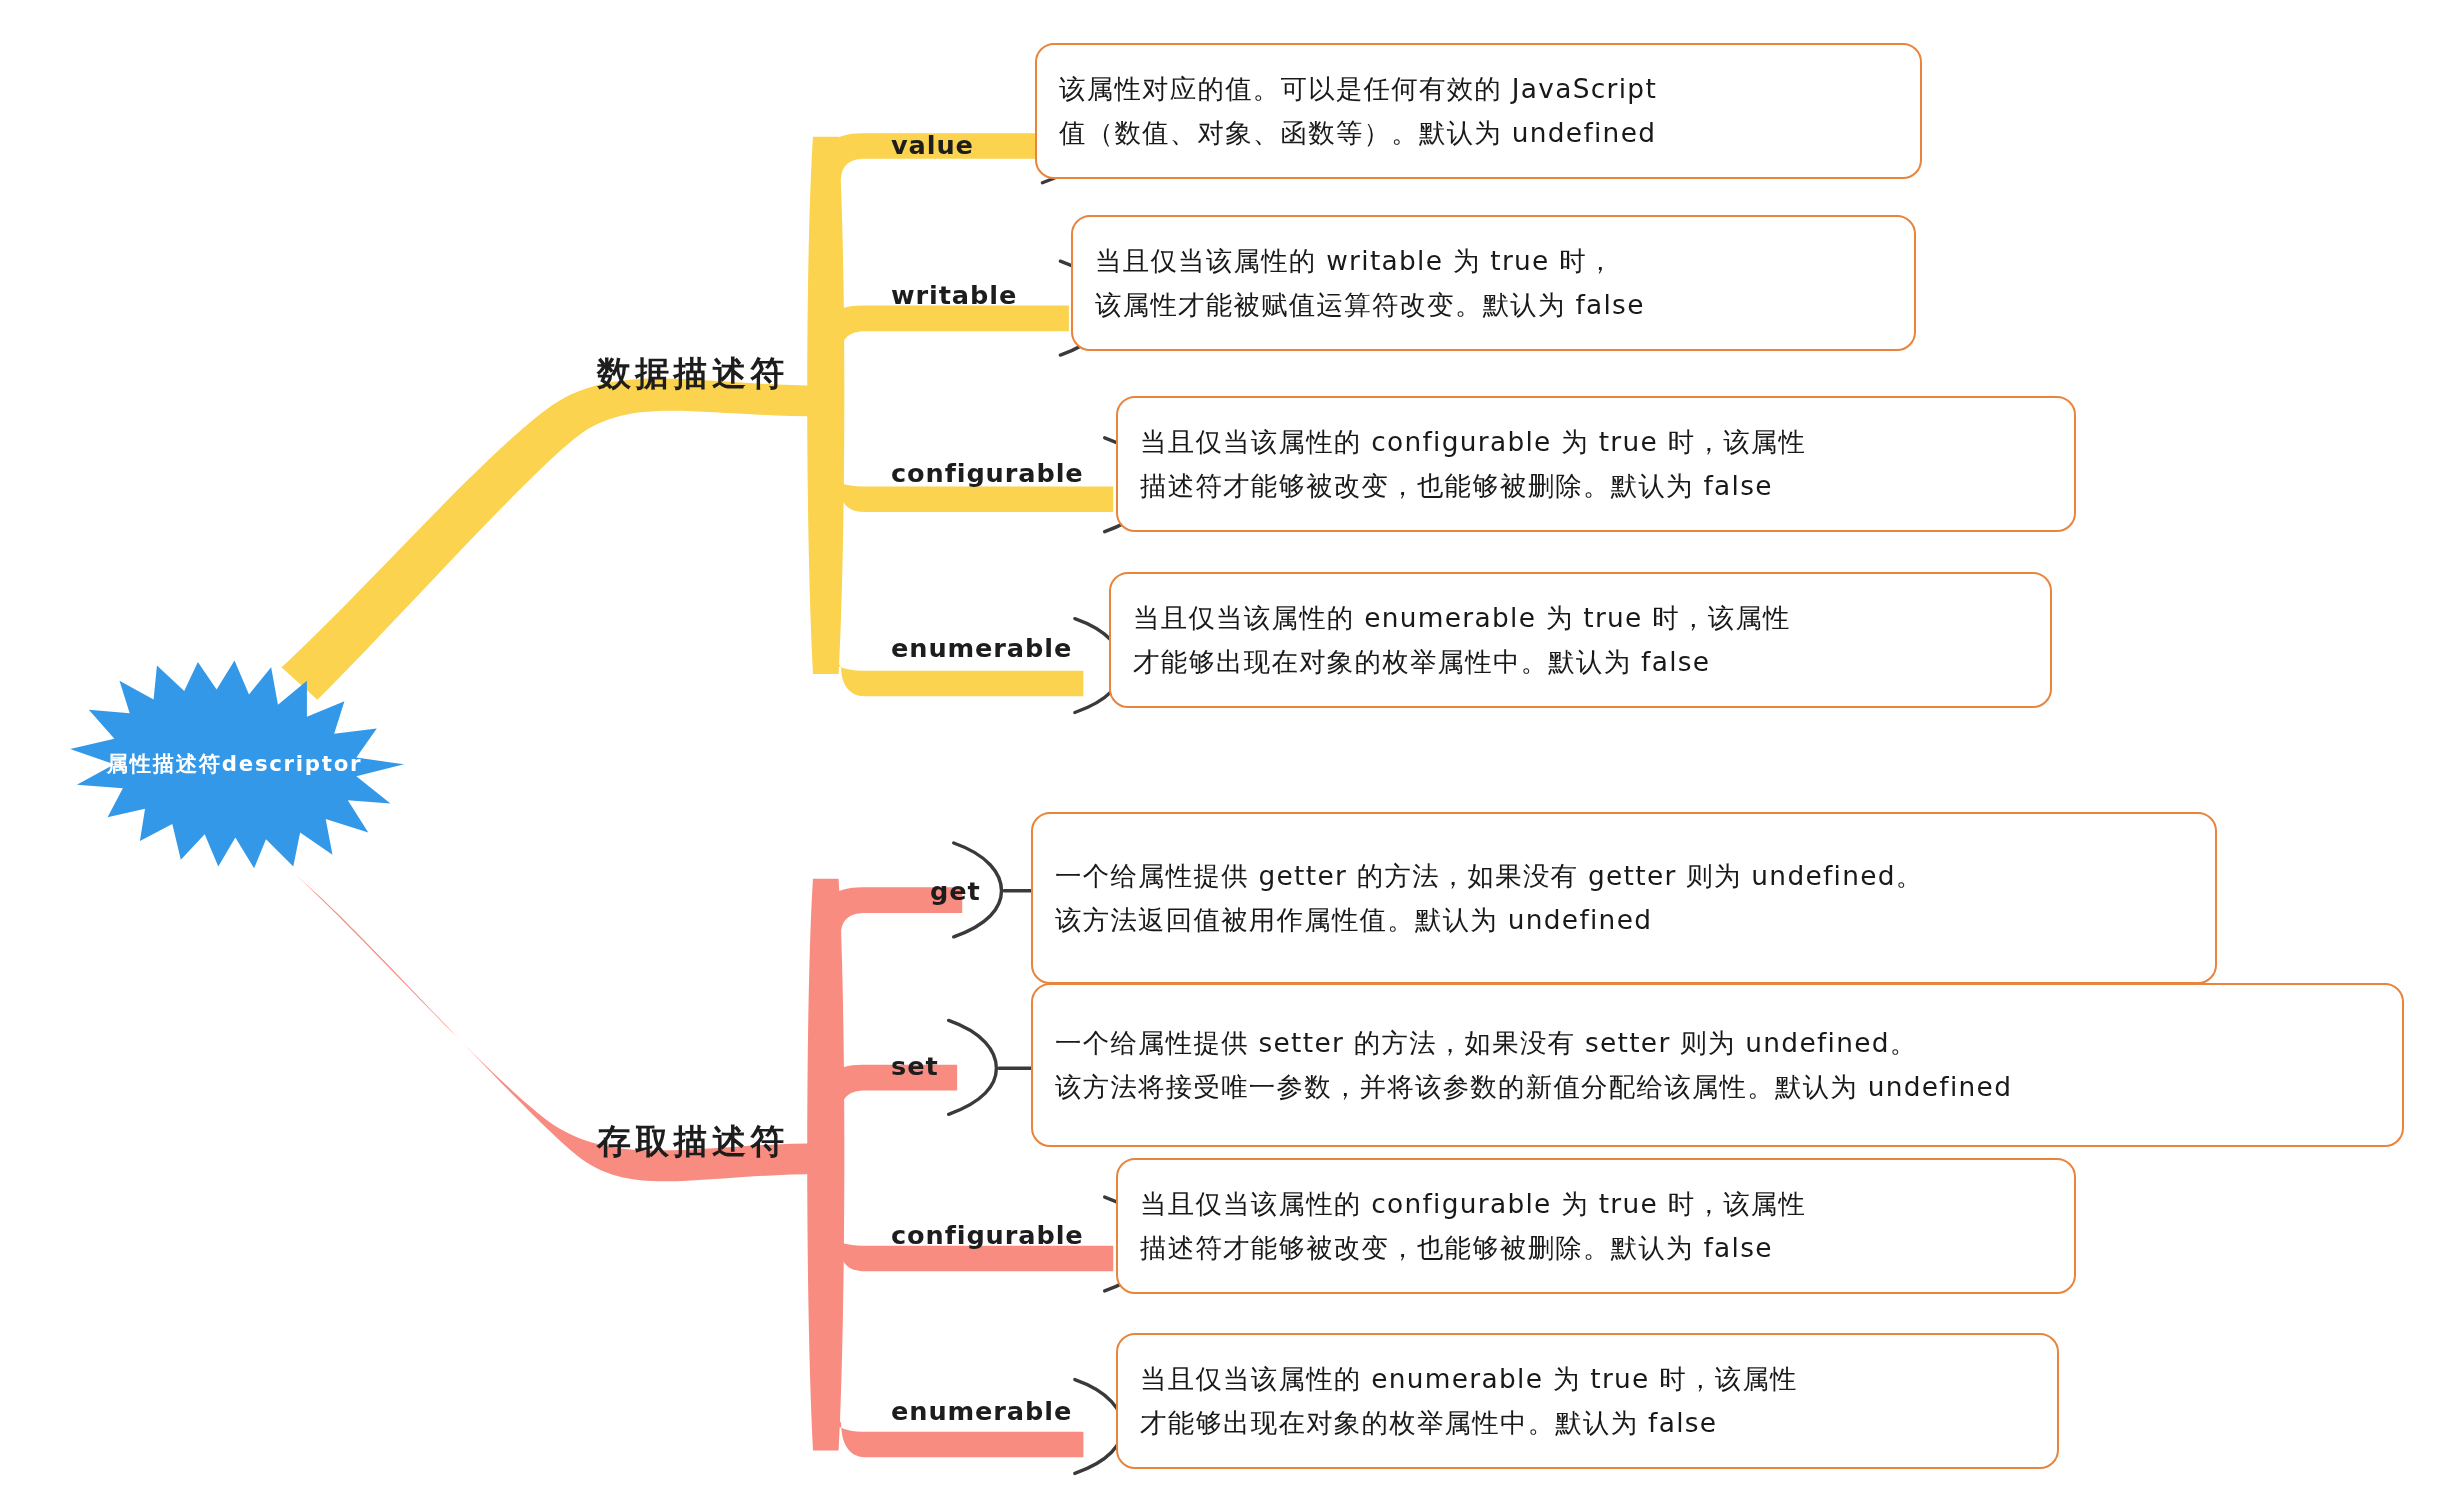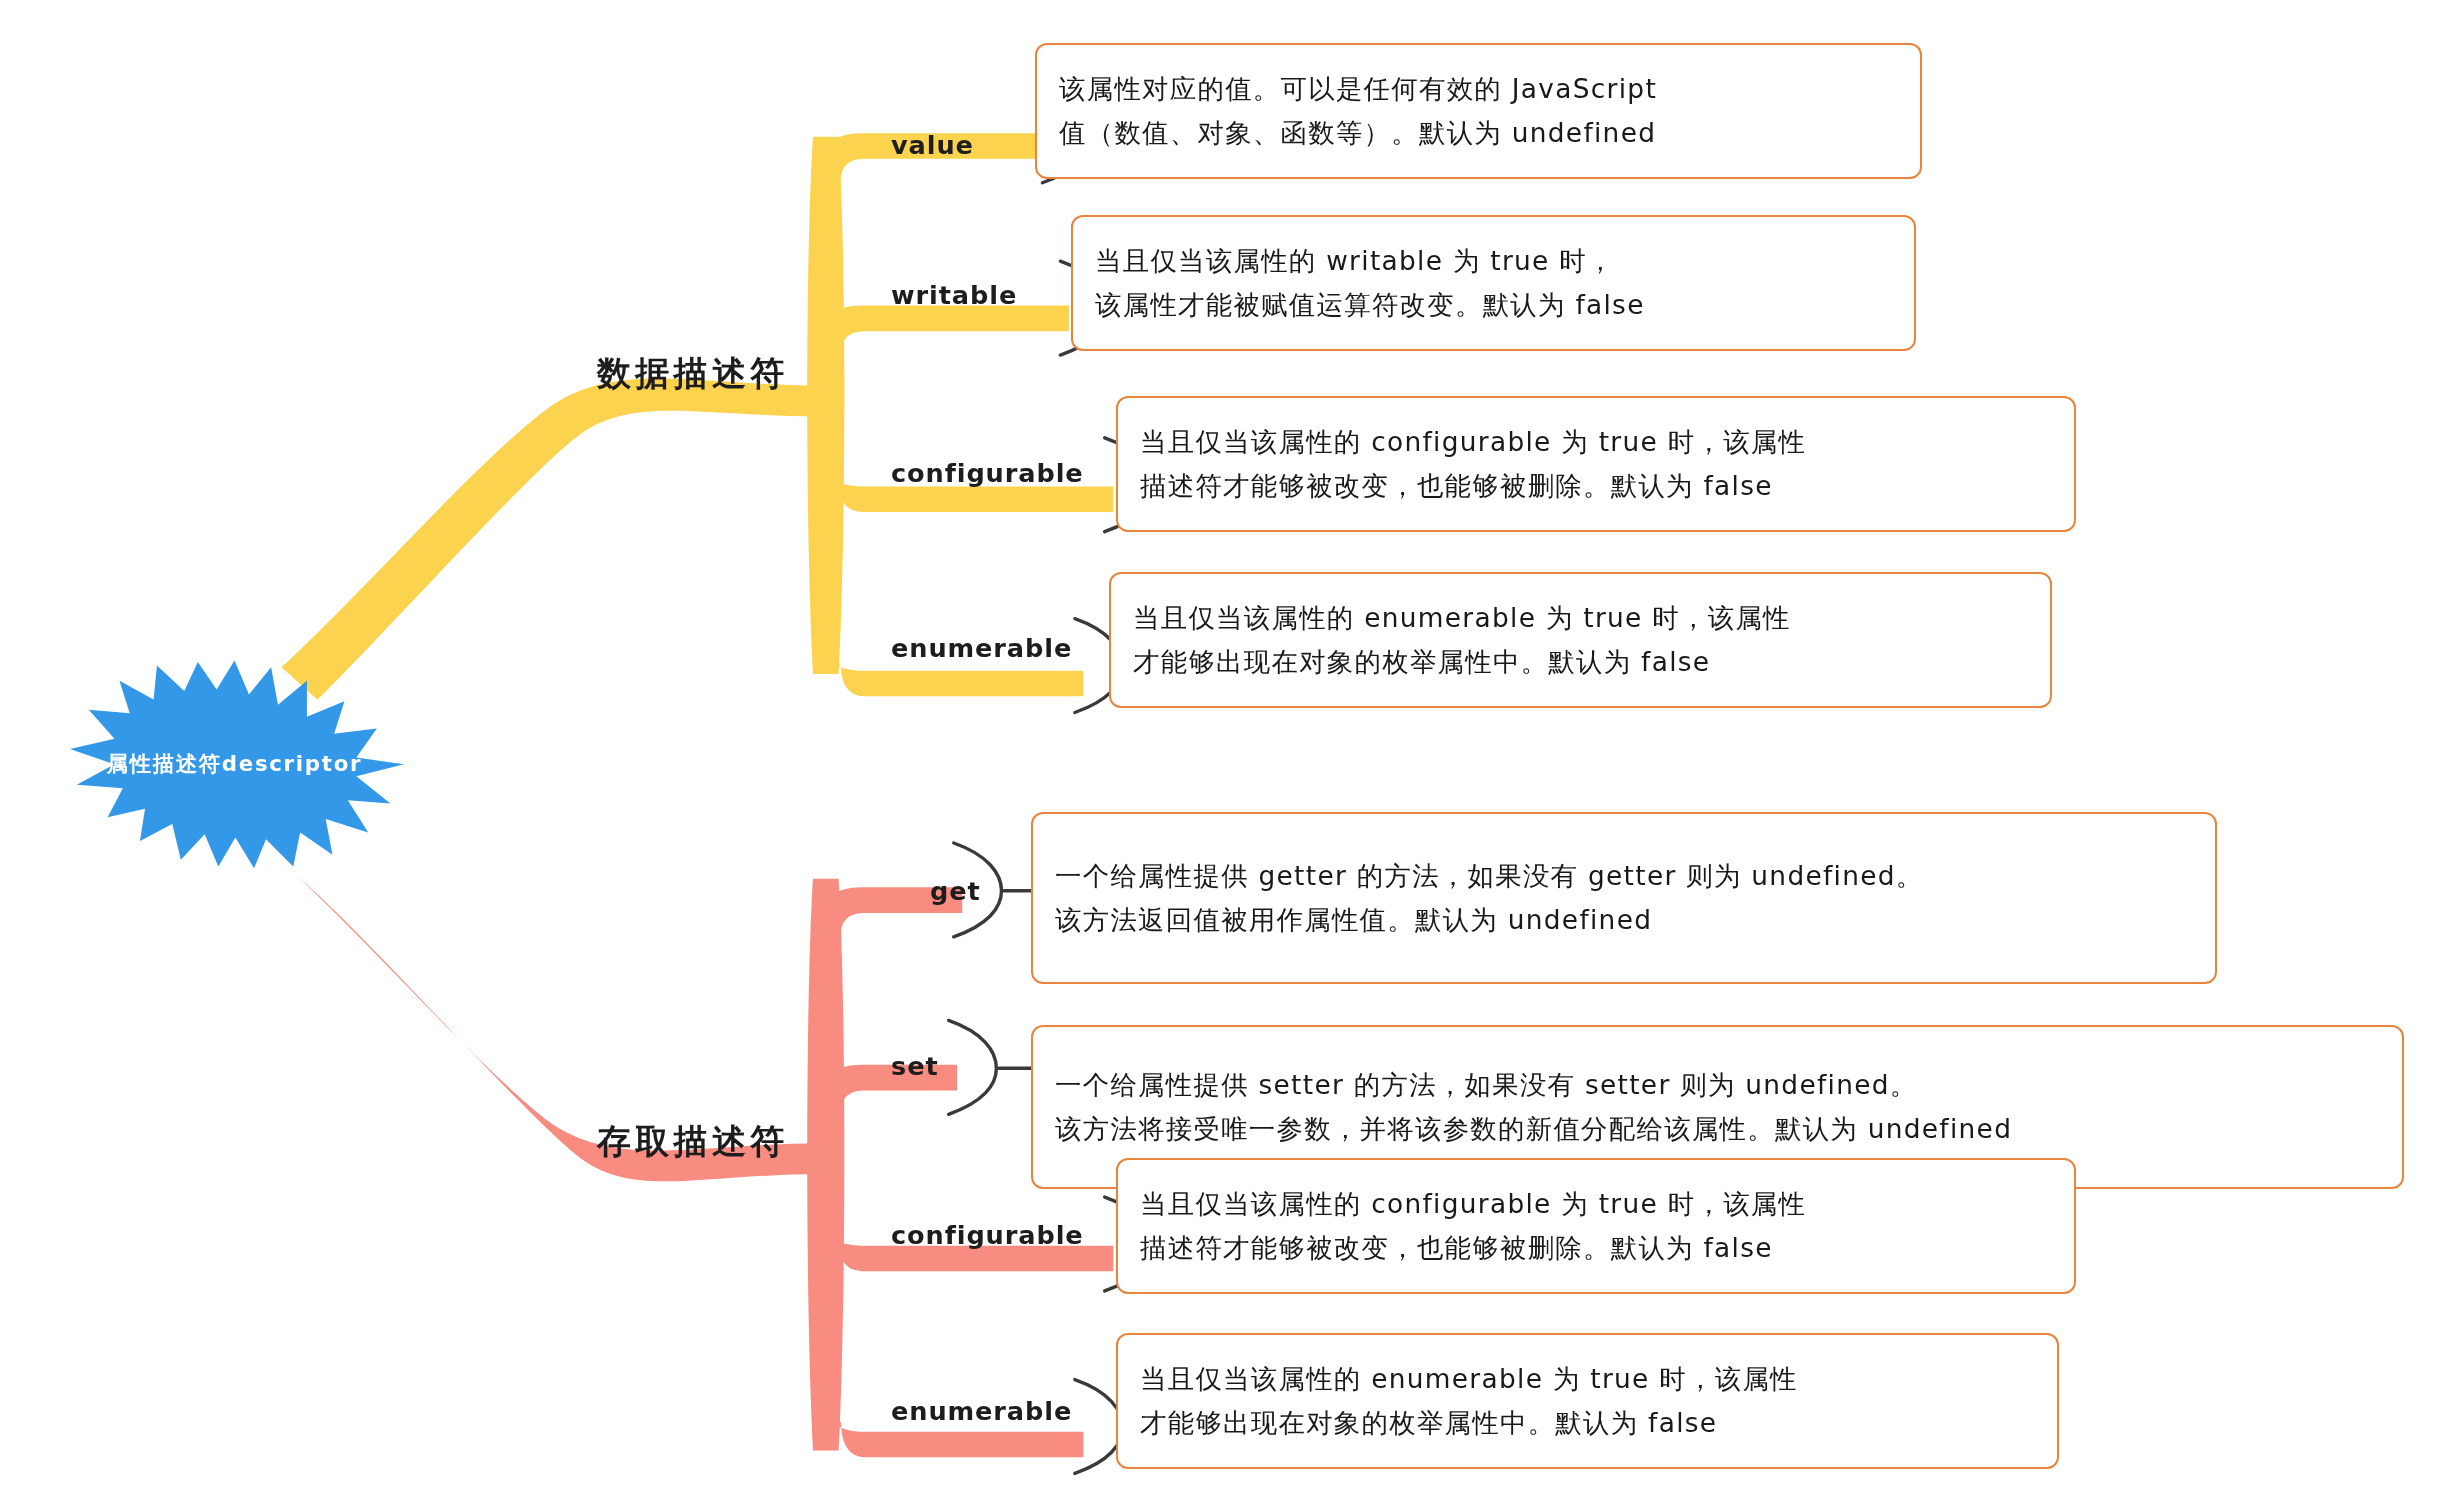--- a/index.html
+++ b/index.html
@@ -69,21 +69,21 @@
     letter-spacing: 0.9px;
     white-space: nowrap;
     transform: translateY(-50%);
   }
 
   
   .desc-box {
     position: absolute;
     box-sizing: border-box;
     border: 2.1px solid #E8843C;
-    border-radius: 12px;
+    border-radius: 19px;
     background: #ffffff;
     padding: 15.4px 22px;
     display: flex;
     flex-direction: column;
     justify-content: center;
     gap: 12px;
   }
   .desc-line {
     color: #191919;
     font-size: 26.4px;
@@ -260,21 +260,21 @@
 <div class="desc-box" style="left:1109px; top:572px; width:943px; height:136px;">
   <div class="desc-line">当且仅当该属性的 enumerable 为 true 时，该属性</div>
   <div class="desc-line">才能够出现在对象的枚举属性中。默认为 false</div>
 </div>
 
 <div class="desc-box" style="left:1031px; top:812px; width:1186px; height:172px;">
   <div class="desc-line">一个给属性提供 getter 的方法，如果没有 getter 则为 undefined。</div>
   <div class="desc-line">该方法返回值被用作属性值。默认为 undefined</div>
 </div>
 
-<div class="desc-box" style="left:1031px; top:1025px; width:1373px; height:164px;">
+<div class="desc-box" style="left:1031px; top:983px; width:1373px; height:164px;">
   <div class="desc-line">一个给属性提供 setter 的方法，如果没有 setter 则为 undefined。</div>
   <div class="desc-line">该方法将接受唯一参数，并将该参数的新值分配给该属性。默认为 undefined</div>
 </div>
 
 <div class="desc-box" style="left:1116px; top:1158px; width:960px; height:136px;">
   <div class="desc-line">当且仅当该属性的 configurable 为 true 时，该属性</div>
   <div class="desc-line">描述符才能够被改变，也能够被删除。默认为 false</div>
 </div>
 
 <div class="desc-box" style="left:1116px; top:1333px; width:943px; height:136px;">

